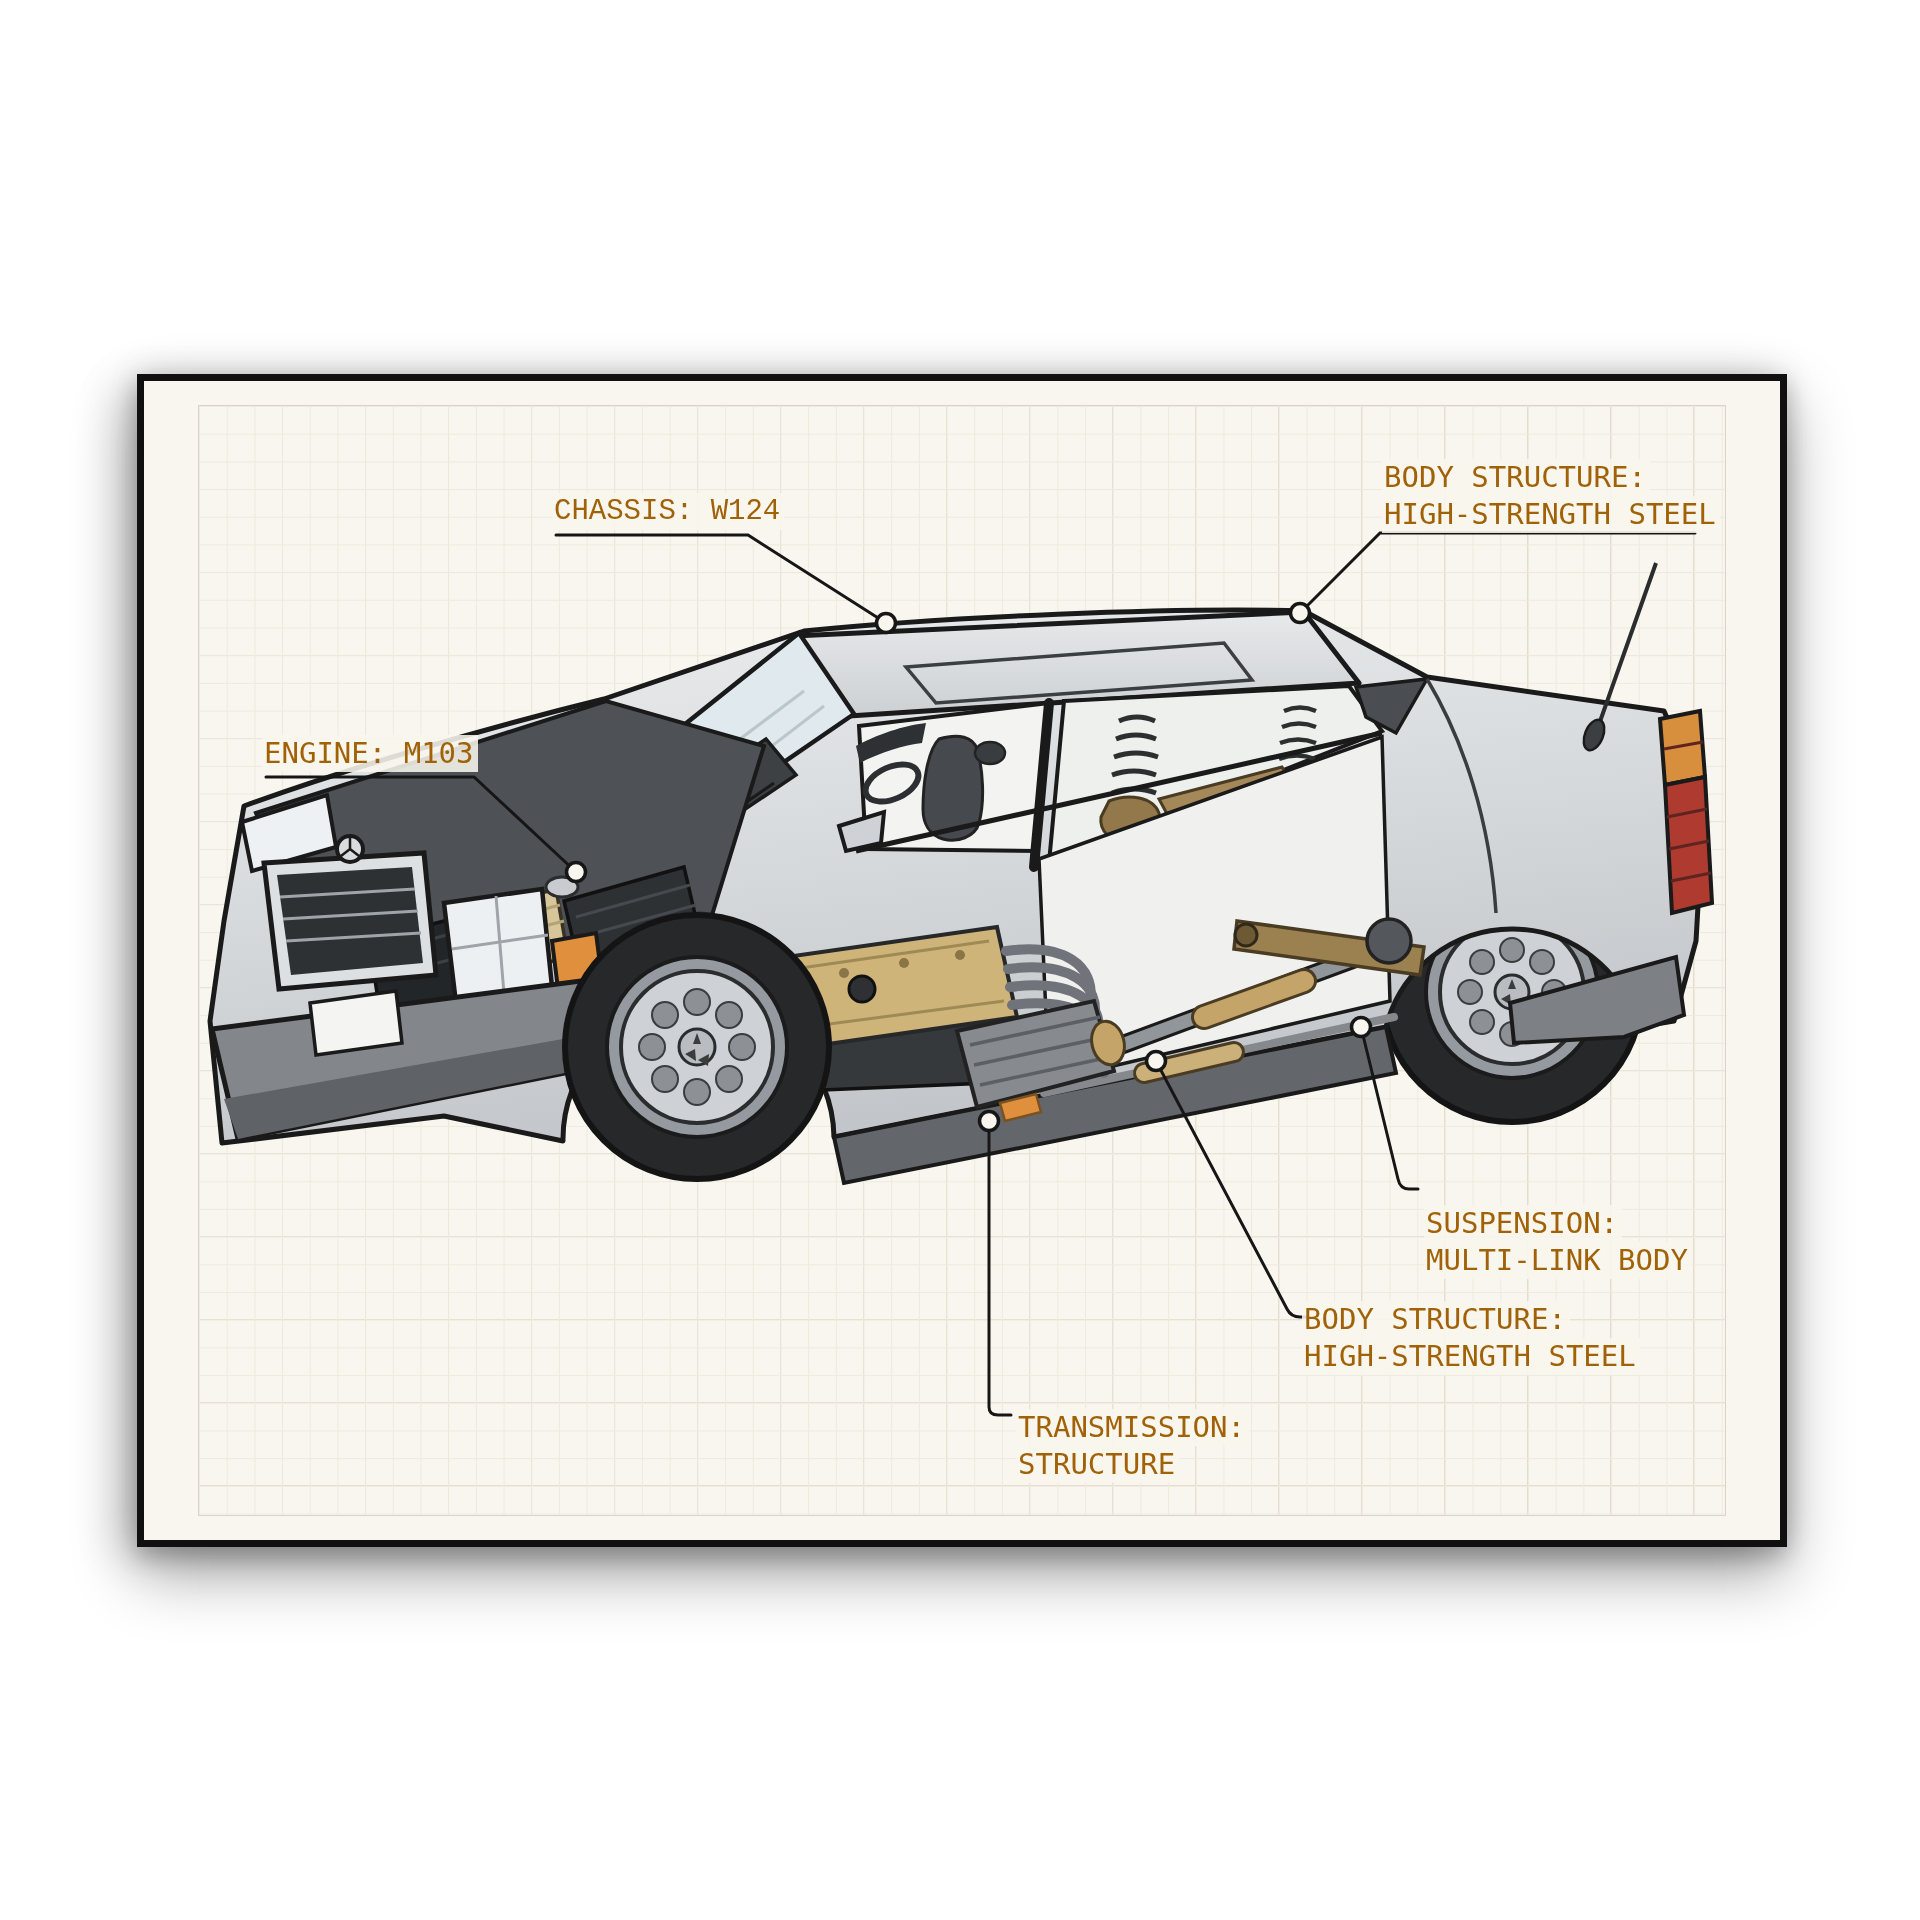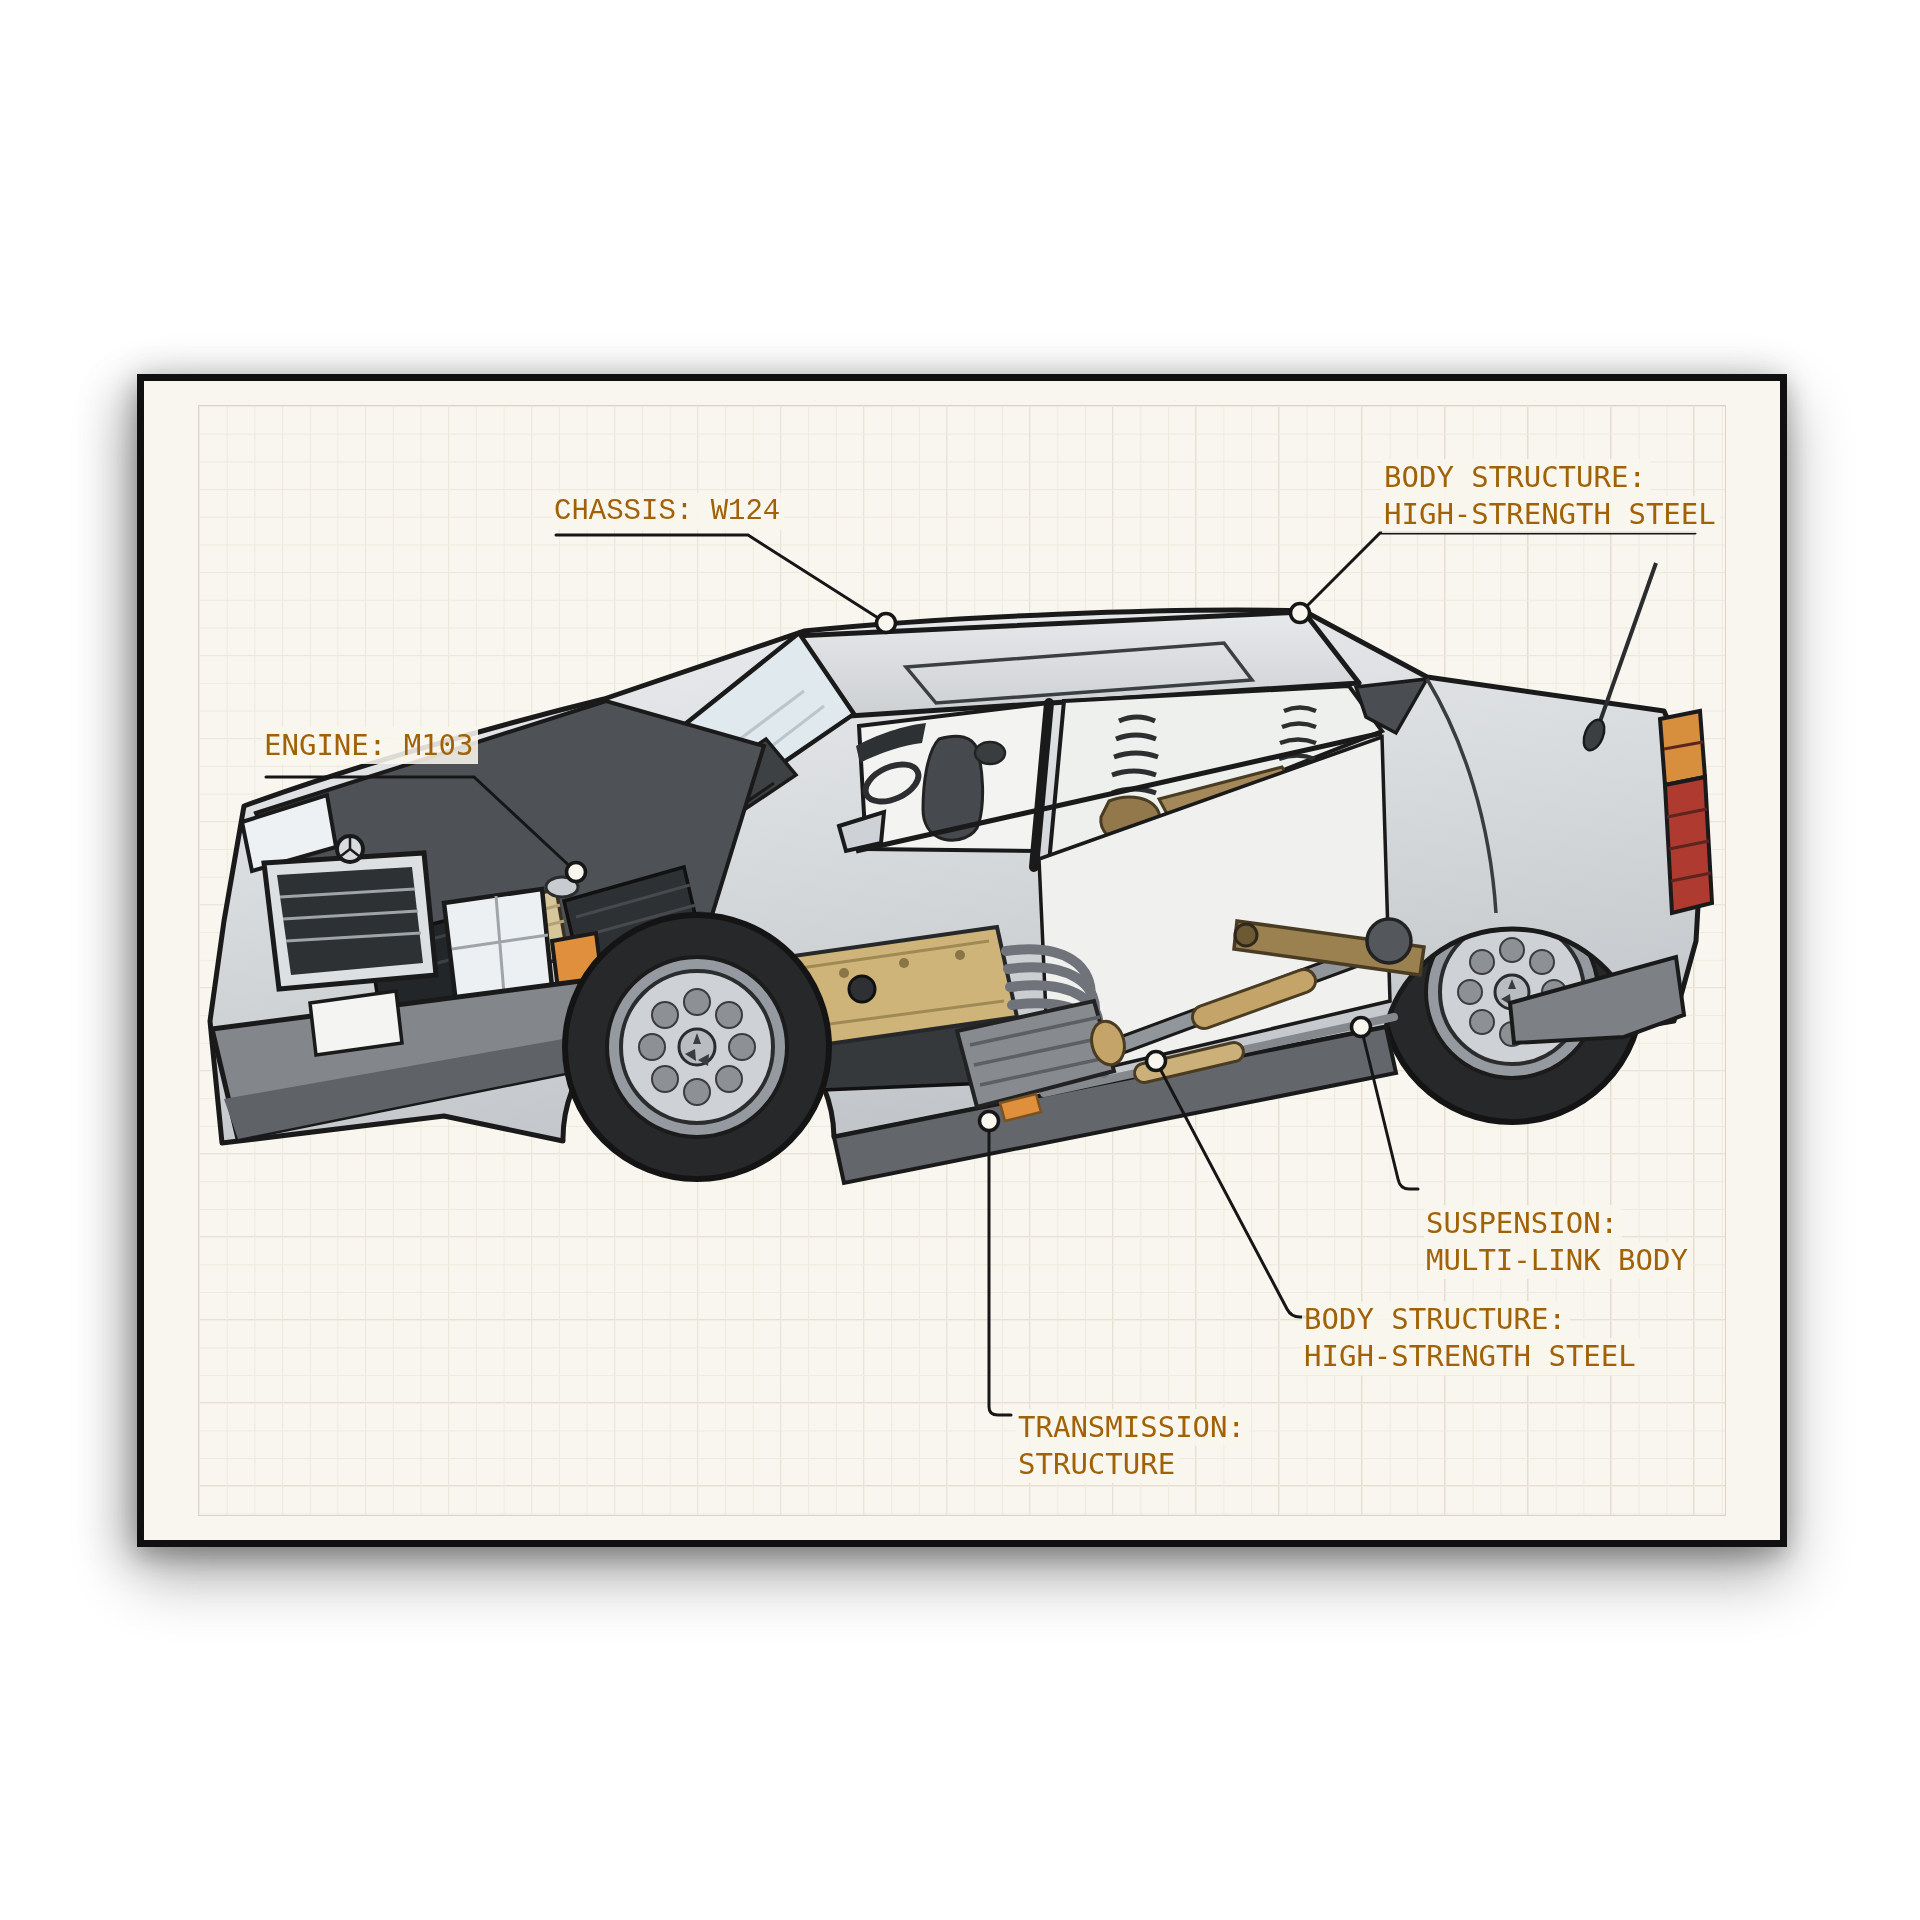--- a/index.html
+++ b/index.html
@@ -279,21 +279,21 @@
 
   <div class="label" style="left:408px; top:112px;font-family:Liberation Mono, monospace;">
     <span>CHASSIS: W124</span>
   </div>
 
   <div class="label" style="left:1238px; top:78px;">
     <span>BODY STRUCTURE:</span>
     <span>HIGH-STRENGTH STEEL</span>
   </div>
 
-  <div class="label" style="left:118px; top:346px;text-align:right;">
+  <div class="label" style="left:118px; top:354px;text-align:right;">
     <span>ENGINE: M103</span>
   </div>
 
   <div class="label" style="left:1280px; top:792px;margin-top:32px;">
     <span>SUSPENSION:</span>
     <span>MULTI-LINK BODY</span>
   </div>
 
   <div class="label" style="left:1158px; top:920px;">
     <span>BODY STRUCTURE:</span>

